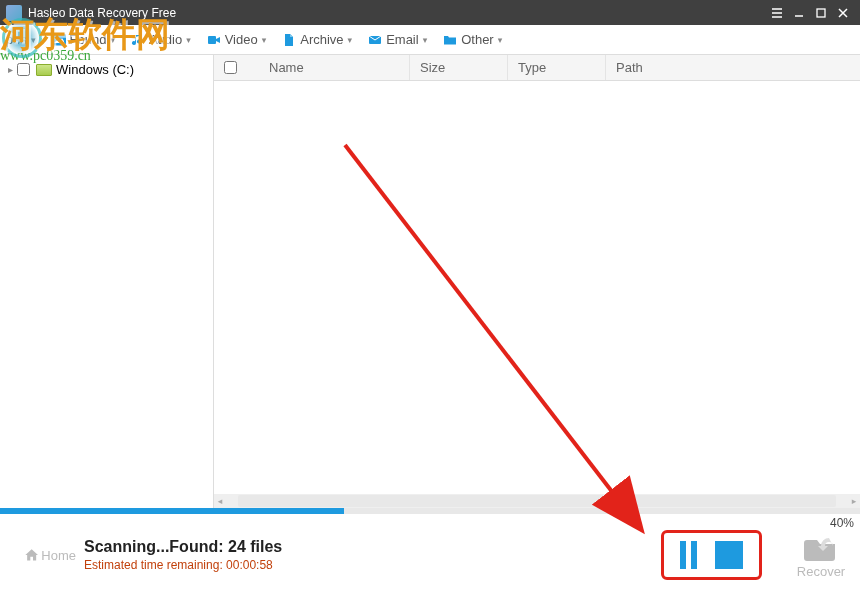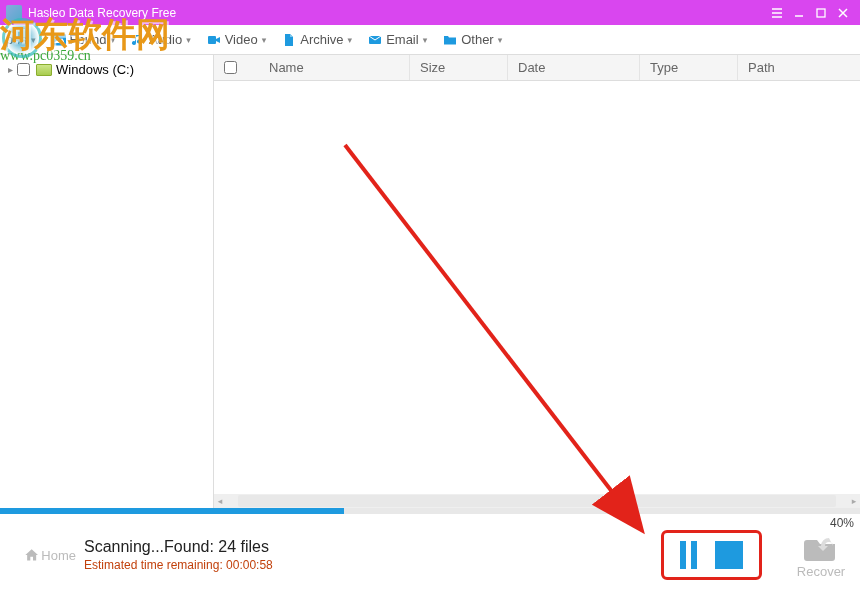--- a/index.html
+++ b/index.html
@@ -1,18 +1,18 @@
 <!DOCTYPE html>
 <html><head>
   <meta charset="utf-8">
   <style>
     * { margin: 0; padding: 0; box-sizing: border-box; }
     body { font-family: "Segoe UI", Arial, sans-serif; font-size: 13px; width: 860px; height: 596px; overflow: hidden; background: #fff; position: relative; }
     
-    .titlebar { height: 25px; background: #d946ef; color: #fff; display: flex; align-items: center; padding: 0 6px; }
+    .titlebar { height: 25px; background: #404040; color: #fff; display: flex; align-items: center; padding: 0 6px; }
     .titlebar .app-icon { width: 16px; height: 16px; margin-right: 6px; background: linear-gradient(135deg,#8ad,#5ac); border-radius: 2px; }
     .titlebar .title { flex: 1; font-size: 12px; }
     .titlebar .win-btn { width: 22px; height: 16px; display: flex; align-items: center; justify-content: center; color: #fff; cursor: pointer; }
     .titlebar .win-btn svg { width: 12px; height: 12px; }
     
     .toolbar { height: 30px; background: #fff; border-bottom: 1px solid #ddd; display: flex; align-items: center; padding: 0 6px; gap: 16px; }
     .tb-item { display: flex; align-items: center; gap: 4px; color: #555; font-size: 13px; }
     .tb-item .chev { font-size: 9px; color: #888; }
     .ic { width: 14px; height: 14px; display: inline-block; }
     
@@ -36,21 +36,21 @@
     .main-scroll .track { flex: 1; height: 12px; background: #e8e8e8; margin: 0 12px; border-radius: 2px; }
     .main-scroll .arr { width: 12px; height: 12px; color: #aaa; display: flex; align-items: center; justify-content: center; font-size: 9px; }
     
     .progress { height: 6px; background: #e8e8e8; position: relative; }
     .progress-fill { position: absolute; left: 0; top: 0; height: 100%; background: #1e9adf; width: 40%; }
     
     .footer { height: 82px; background: #fff; display: flex; align-items: center; padding: 6px 10px 6px 24px; position: relative; }
     .home-btn { width: 52px; display: flex; flex-direction: row; align-items: center; color: #bbb; gap: 2px; }
     .home-btn svg { width: 34px; height: 30px; fill: #bbb; }
     .status { margin-left: 8px; }
-    .status .line1 { font-size: 16px; color: #222; font-weight: 400; }
+    .status .line1 { font-size: 16px; color: #222; font-weight: 700; }
     .status .line2 { font-size: 12px; color: #c2410c; margin-top: 2px; }
     .spacer { flex: 1; }
     .ctrl-box { border: 3px solid #e2231a; border-radius: 6px; padding: 8px 16px; display: flex; gap: 18px; align-items: center; }
     .pause-btn { display: flex; gap: 5px; }
     .pause-btn div { width: 6px; height: 28px; background: #1e9adf; }
     .stop-btn { width: 28px; height: 28px; background: #1e9adf; }
     .recover-btn { width: 58px; display: flex; flex-direction: column; align-items: center; color: #bbb; gap: 2px; margin-left: 30px; }
     .recover-btn svg { width: 36px; height: 30px; fill: #bbb; }
     .pct { position: absolute; right: 6px; top: 2px; font-size: 12px; color: #444; }
     
@@ -154,23 +154,20 @@
   </div>
   <div class="main">
     <div class="table-head">
       <div class="th name">
           <input type="checkbox" style="">
           <span>Name</span>
         </div>
       <div class="th size">
           <span>Size</span>
         </div>
-      <div class="th date">
-          <span>Date</span>
-        </div>
       <div class="th type">
           <span>Type</span>
         </div>
       <div class="th path">
           <span>Path</span>
         </div>
     </div>
     <div class="table-body"></div>
     <div class="main-scroll">
       <div class="arr">◂</div>

